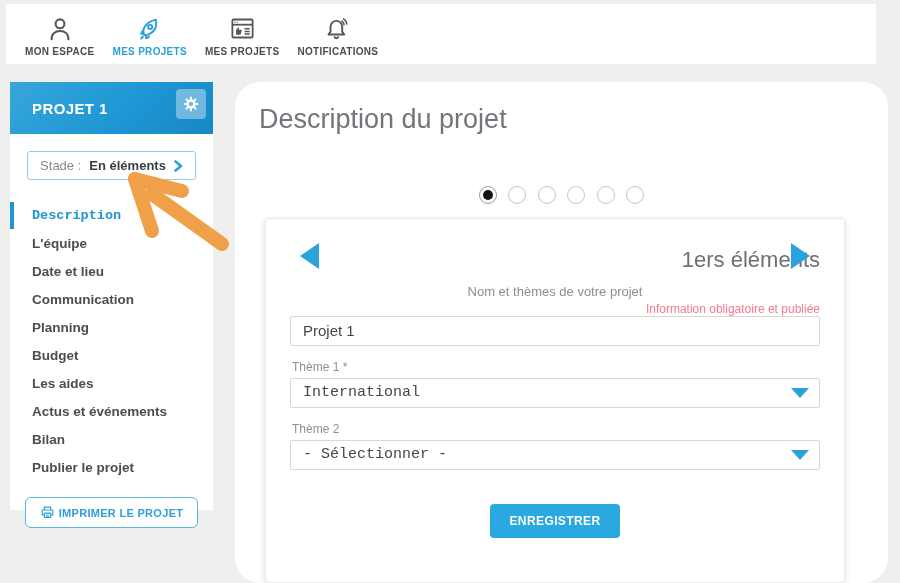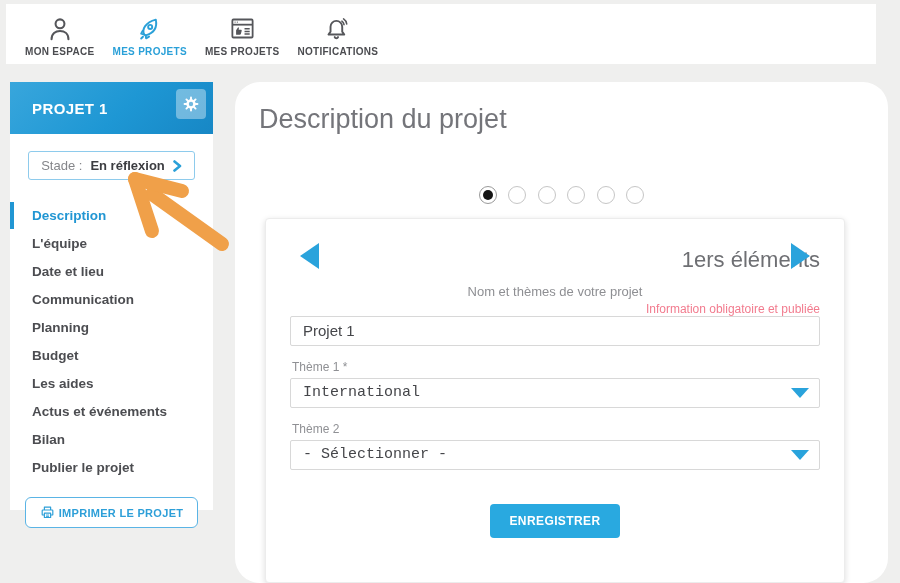--- a/index.html
+++ b/index.html
@@ -40,21 +40,21 @@
   .stade-btn{
     margin:17px auto 22px;width:fit-content;display:flex;align-items:center;gap:8px;
     background:#fff;border:1px solid #8ecbec;border-radius:3px;padding:6px 12px;
     font-size:13px;color:#85868a;cursor:pointer;justify-content:center;
   }
   .stade-btn b{color:#3c3d41;}
   .menu{margin-top:12px;}
   .menu-item{
     padding:6px 0 6px 22px;margin:1px 0;font-size:13.5px;font-weight:bold;color:#4c4d51;cursor:pointer;
   }
-  .menu-item.active{color:#2196d3;border-left:4px solid #2196d3;padding-left:18px;}
+  .menu-item.active{color:#2196d3;border-left:4px solid #2196d3;padding-left:18px;font-family:Liberation Mono, monospace;}
   .print-btn{
     margin:16px auto 0;width:fit-content;display:flex;align-items:center;gap:4px;
     background:#fff;border:1px solid #5ab4e5;border-radius:6px;padding:7px 14px;
     color:#2d9fd8;font-size:11px;font-weight:bold;letter-spacing:.3px;cursor:pointer;
   }
   
   .main{
     position:absolute;left:235px;top:82px;width:653px;height:501px;background:#fff;border-radius:25px;
   }
   .page-title{
@@ -175,21 +175,21 @@
           <path d="M18.1 5.9 L16.2 7.8"></path>
             <path d="M7.8 16.2 L5.9 18.1"></path>
         </g>
         <circle cx="12" cy="12" r="4.6" fill="none" stroke="#fff" stroke-width="3.4"></circle>
       </svg>
     </span>
   </div>
 
   <div class="stade-btn">
     <span>Stade :</span>
-    <b>En réflexion</b>
+    <b>En éléments</b>
     <svg width="9" height="12" viewBox="0 0 9 12">
       <path d="M1.5 1.5 L7 6 L1.5 10.5" fill="none" stroke="#2aa0d8" stroke-width="2.6" stroke-linecap="round" stroke-linejoin="round"></path>
     </svg>
   </div>
 
   <div class="menu">
     <div class="menu-item active">Description</div>
     <div class="menu-item">L'équipe</div>
     <div class="menu-item">Date et lieu</div>
     <div class="menu-item">Communication</div>

